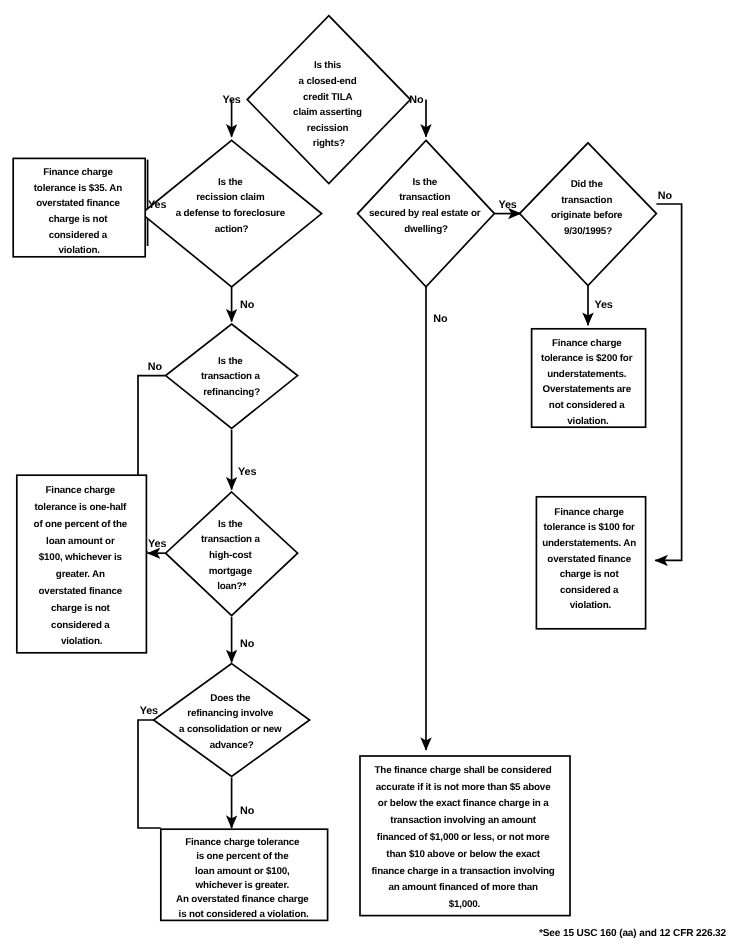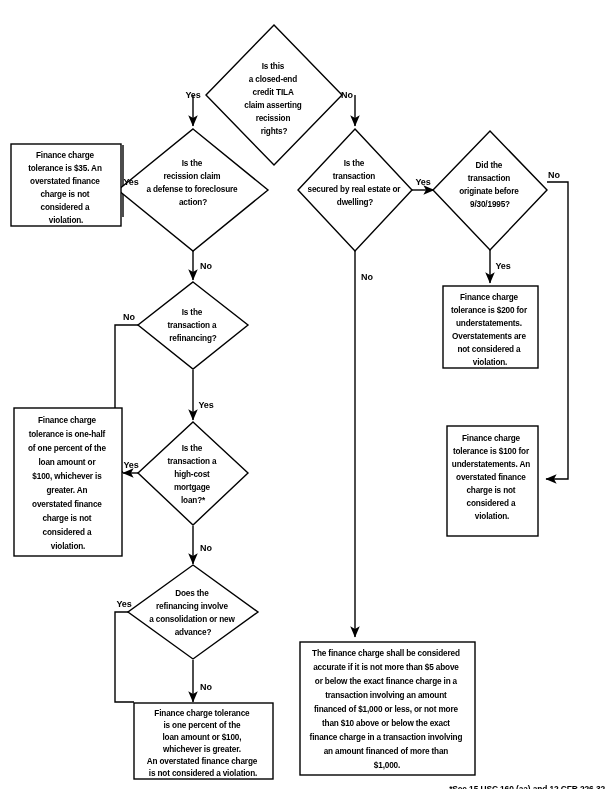--- a/index.html
+++ b/index.html
@@ -14,21 +14,20 @@
     color: #000000;
     overflow: hidden;
     position: relative;
   }
   #flowchart-root {
     position: absolute;
     left: 0;
     top: 0;
     width: 613px;
     height: 673px;
-    margin-top: 12px;
   }
   svg { display: block; }
   .shape-line {
     fill: #ffffff;
     stroke: #000000;
     stroke-width: 1.4;
   }
   .conn {
     stroke: #000000;
     stroke-width: 1.4;

